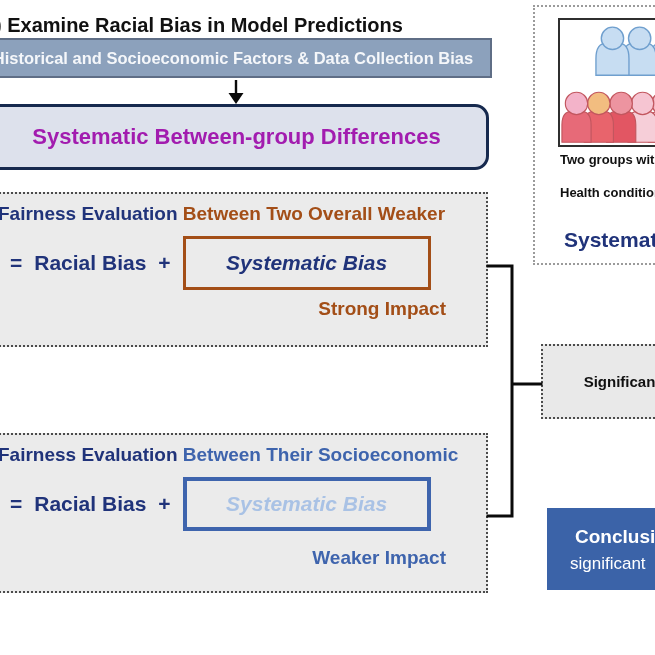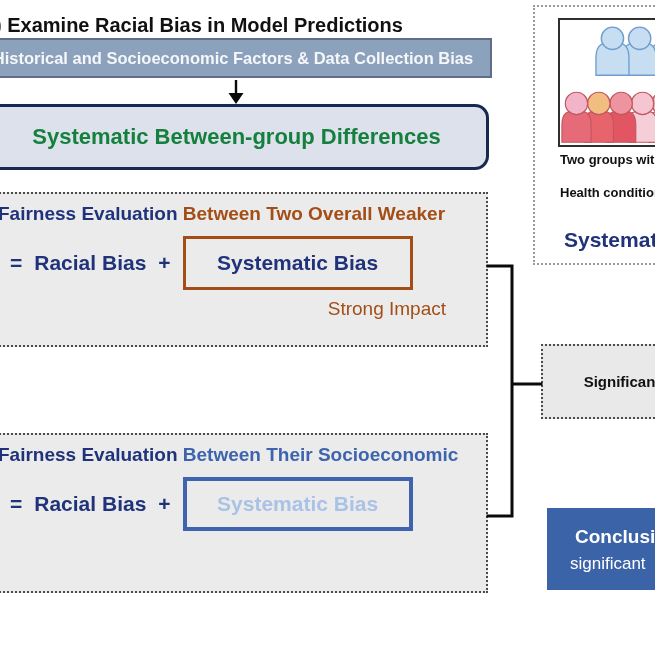--- a/index.html
+++ b/index.html
@@ -12,39 +12,39 @@
     color:var(--text-dark);letter-spacing:0px;white-space:nowrap;}
 
   .factors-bar{left:-26px;top:38px;width:518px;height:40px;background:var(--bar-fill);
     border:2px solid var(--bar-border);box-sizing:border-box;display:flex;
     align-items:center;justify-content:center;}
   .factors-bar span{color:var(--bar-text);font-weight:bold;font-size:16.5px;white-space:nowrap;}
 
   .diff-box{left:-16px;top:104px;width:505px;height:66px;background:var(--rounded-fill);
     border:3.5px solid var(--rounded-border);border-radius:14px;box-sizing:border-box;
     display:flex;align-items:center;justify-content:center;}
-  .diff-box span{font-size:22px;font-weight:bold;color:#15803d;white-space:nowrap;}
+  .diff-box span{font-size:22px;font-weight:bold;color:#a21caf;white-space:nowrap;}
 
   .dotted-box{left:-12px;width:500px;background:var(--dotted-fill);
     border:2px dotted var(--dotted-border);box-sizing:border-box;}
   .box1{top:192px;height:155px;}
   .box2{top:433px;height:160px;}
   .eval-heading{position:absolute;left:8px;top:9px;font-size:19px;font-weight:bold;
     white-space:nowrap;margin:0;}
   .navy{color:var(--navy);}
   .rust{color:var(--rust);}
   .mblue{color:var(--medium-blue);}
   .eq-row{position:absolute;left:20px;top:41px;height:56px;display:flex;
     align-items:center;gap:12px;}
   .eq-row .t{font-size:21px;font-weight:bold;color:var(--navy);white-space:nowrap;}
-  .eq-box{width:230px;height:54px;box-sizing:border-box;display:flex;align-items:center;
-    justify-content:center;font-size:21px;font-weight:bold;white-space:nowrap;}
+  .eq-box{width:248px;height:54px;box-sizing:border-box;display:flex;align-items:center;
+    justify-content:center;font-size:21px;font-weight:bold;white-space:nowrap;font-style:italic;}
   .eq-box.strong{border:3.5px solid var(--rust);color:var(--navy);}
   .eq-box.weak{border:4px solid var(--medium-blue);color:var(--faded-blue);}
-  .impact{position:absolute;right:40px;font-size:19px;font-weight:normal;white-space:nowrap;margin:0;}
+  .impact{position:absolute;right:40px;font-size:19px;font-weight:bold;white-space:nowrap;margin:0;}
   .box1 .impact{top:104px;}
   .box2 .impact{top:112px;}
 
   .side-panel{left:533px;top:5px;width:170px;height:260px;background:var(--white);
     border:2px dotted var(--panel-border);box-sizing:border-box;}
   .illus-box{position:absolute;left:23px;top:11px;width:140px;height:129px;
     background:var(--white);border:2px solid var(--illus-border);box-sizing:border-box;}
   .illus-box svg{display:block;width:136px;height:125px;}
   .cap{position:absolute;left:25px;font-size:13px;font-weight:bold;color:var(--text-dark);
     white-space:nowrap;margin:0;}
@@ -92,20 +92,21 @@
   </section>
 
   <section class="abs dotted-box box2">
     <p class="eval-heading"><span class="navy">Fairness Evaluation</span> <span class="mblue">Between Their Socioeconomic</span></p>
     <div class="eq-row">
       <span class="t">=</span>
       <span class="t">Racial Bias</span>
       <span class="t">+</span>
       <span class="eq-box weak">Systematic Bias</span>
     </div>
+    <p class="impact mblue">Weaker Impact</p>
   </section>
 
   <aside class="abs side-panel">
     <div class="illus-box">
       <svg viewBox="0 0 140 125">
 
         <g stroke-width="1.4" fill="none">
           <path d="M93,55 V38 Q93,22 104,22 L116,22 Q127,22 127,38 V55 Z" fill="#c7ddf2" stroke="#6f9fce"></path>
           <circle cx="110" cy="17" r="11.5" fill="#c7ddf2" stroke="#6f9fce"></circle>
           <path d="M65,55 V38 Q65,22 76,22 L88,22 Q99,22 99,38 V55 Z" fill="#c7ddf2" stroke="#6f9fce"></path>

